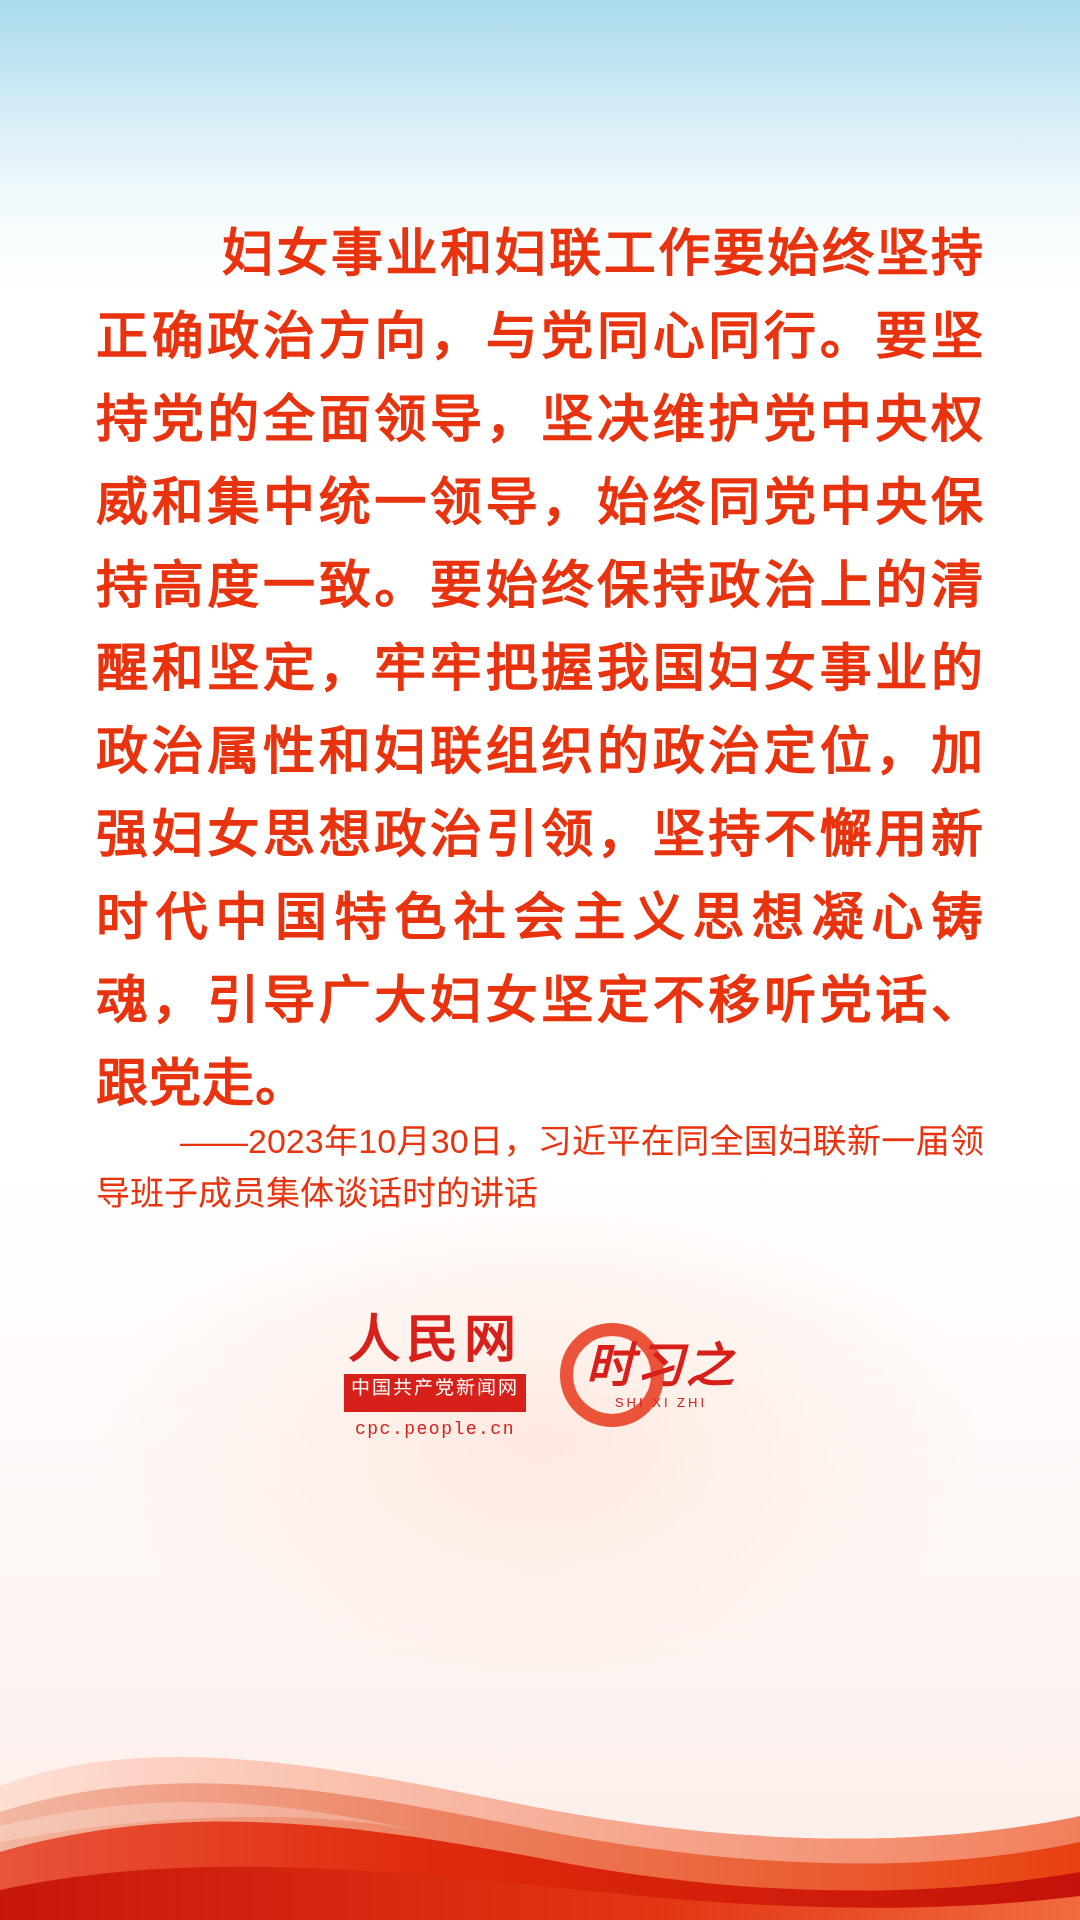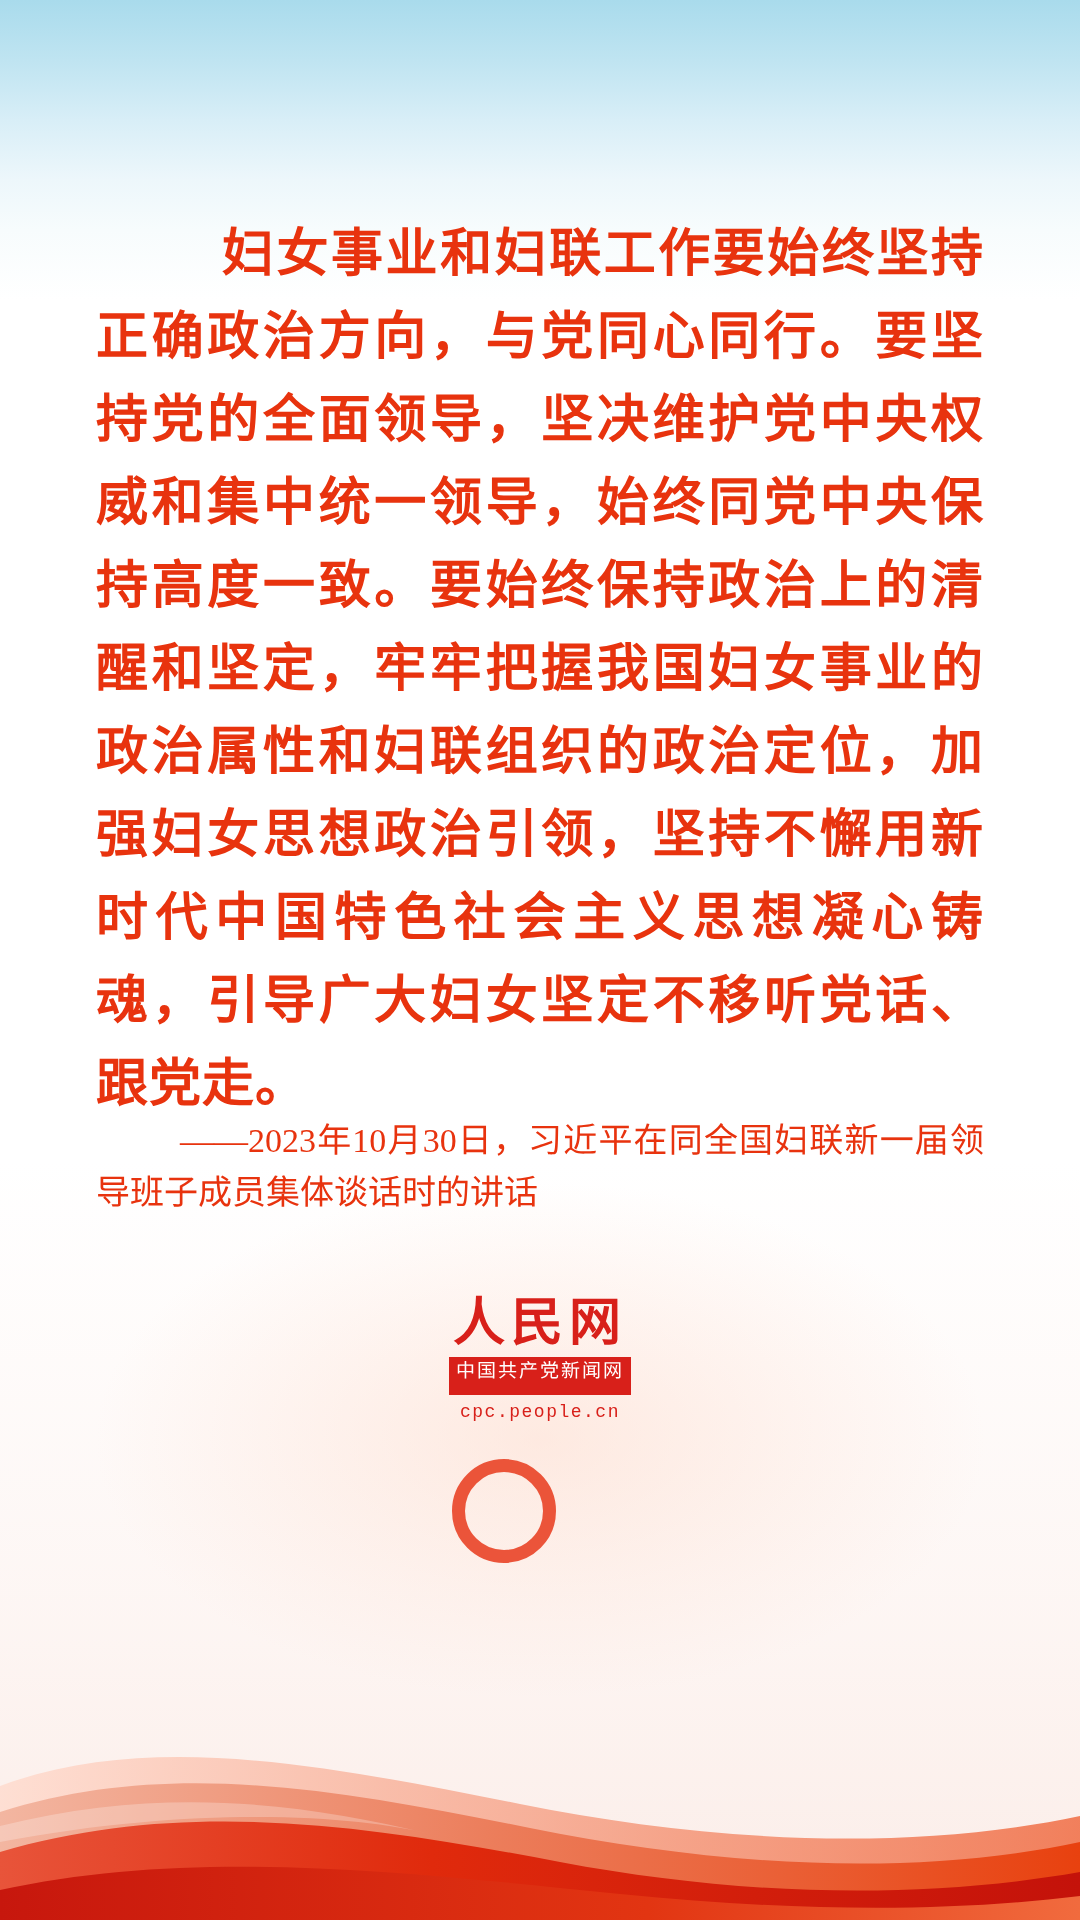--- a/index.html
+++ b/index.html
@@ -75,35 +75,34 @@
     position: absolute;
     left: 96px;
     top: 1115px;
     width: 888px;
     color: #e8330e;
     font-size: 34px;
     line-height: 52px;
     text-align: justify;
     text-justify: inter-character;
     text-indent: 84px;
-    font-family: Liberation Serif, serif;
+    font-family: Liberation Sans, sans-serif;
   }
 
   
   .logo-row {
     position: absolute;
     left: 0;
     right: 0;
     top: 1310px;
     height: 130px;
     display: flex;
     align-items: center;
     justify-content: center;
     gap: 34px;
-    flex-direction: column;
   }
 
   .people-logo {
     display: flex;
     flex-direction: column;
     align-items: center;
     line-height: 1;
   }
   .people-logo .cn {
     font-size: 52px;
@@ -209,20 +208,24 @@
   <div class="logo-row">
 
     <div class="people-logo">
       <div class="cn">人民网</div>
       <div class="sub">中国共产党新闻网</div>
       <div class="url">cpc.people.cn</div>
     </div>
 
     <div class="shixi-logo">
       <span class="shixi-ring"></span>
+      <div class="shixi-text">
+        <div class="zh">时习之</div>
+        <div class="py">SHI XI ZHI</div>
+      </div>
     </div>
 
   </div>
 
   <svg class="ribbon" viewBox="0 0 1080 330" preserveAspectRatio="none">
     <defs>
       <linearGradient id="g1" x1="0" y1="0" x2="1" y2="0">
         <stop offset="0%" stop-color="#f3b6a1"></stop>
         <stop offset="45%" stop-color="#ec7e5c"></stop>
         <stop offset="100%" stop-color="#e8410f"></stop>

